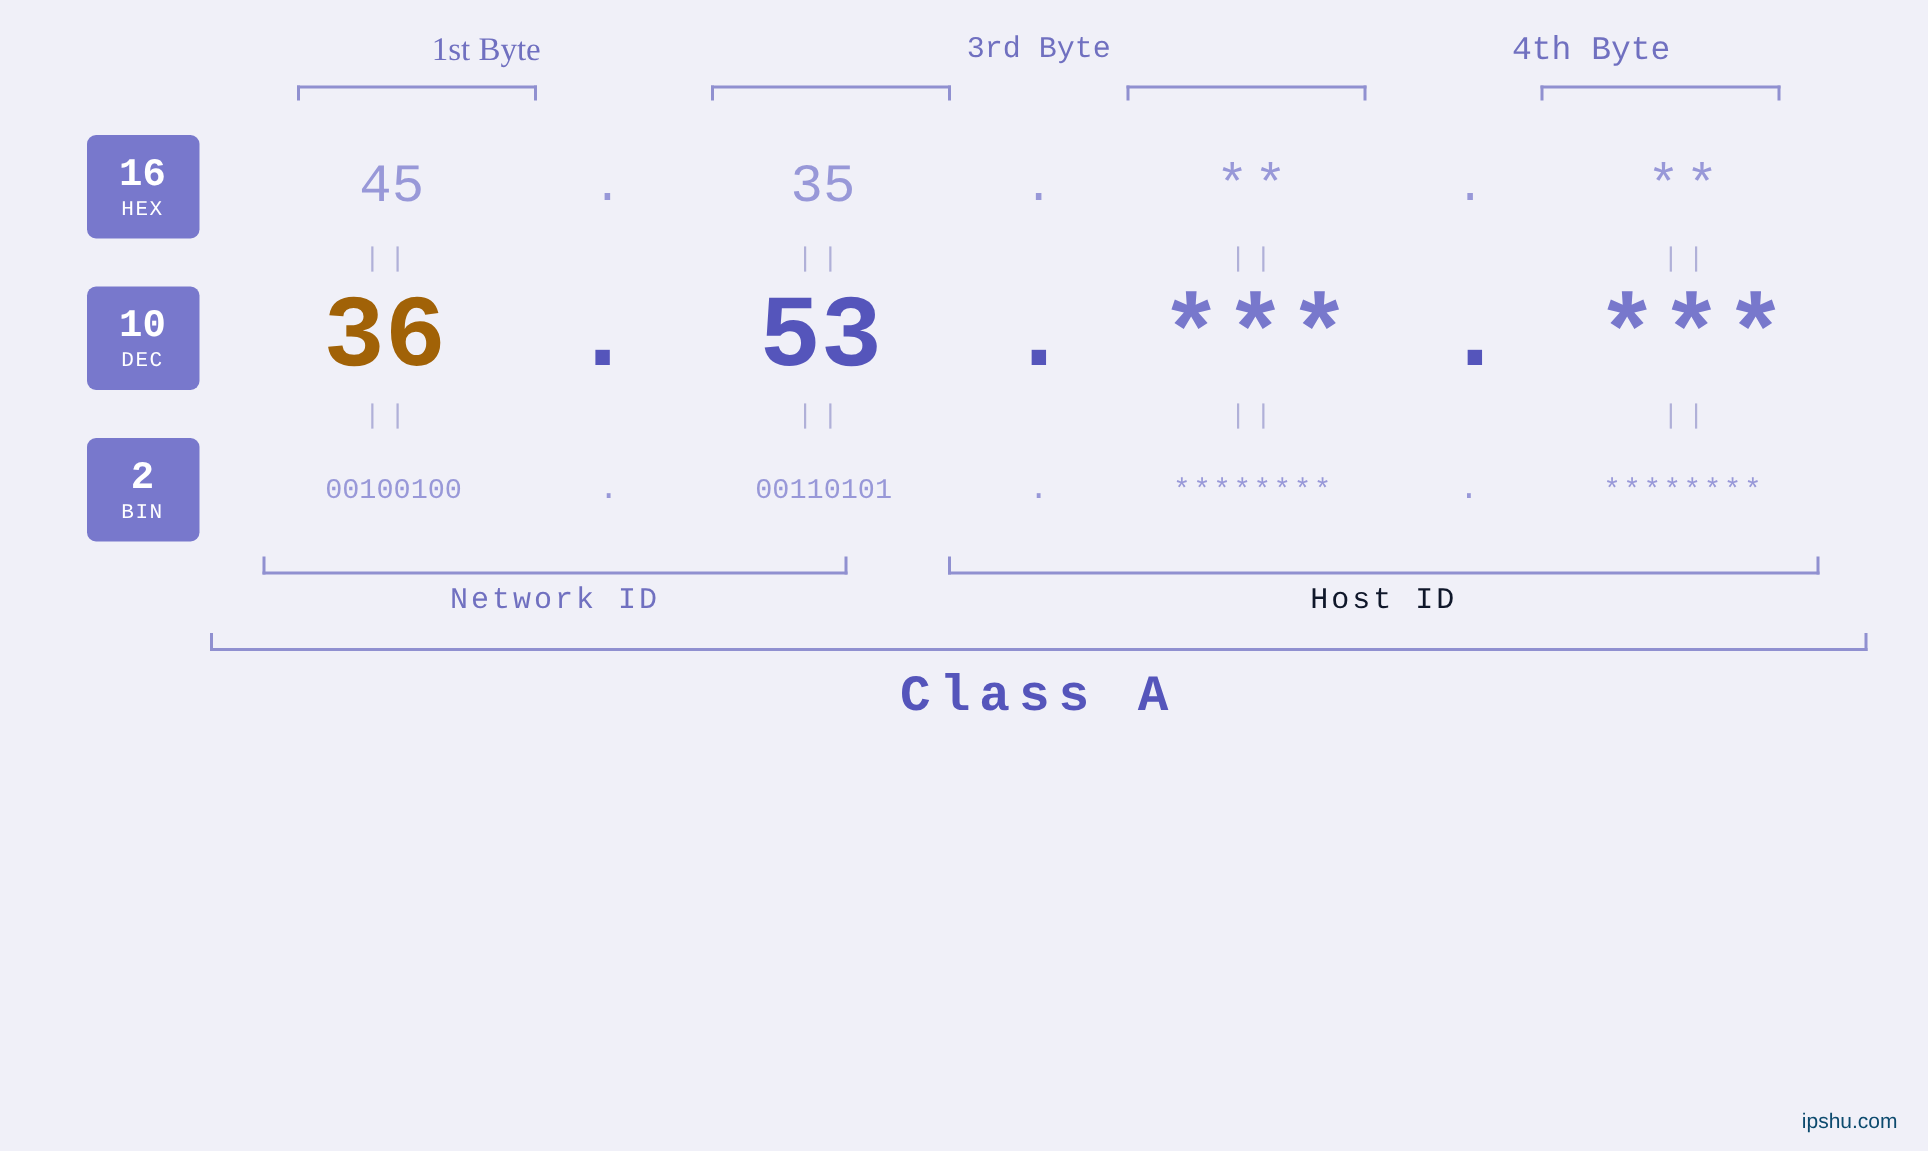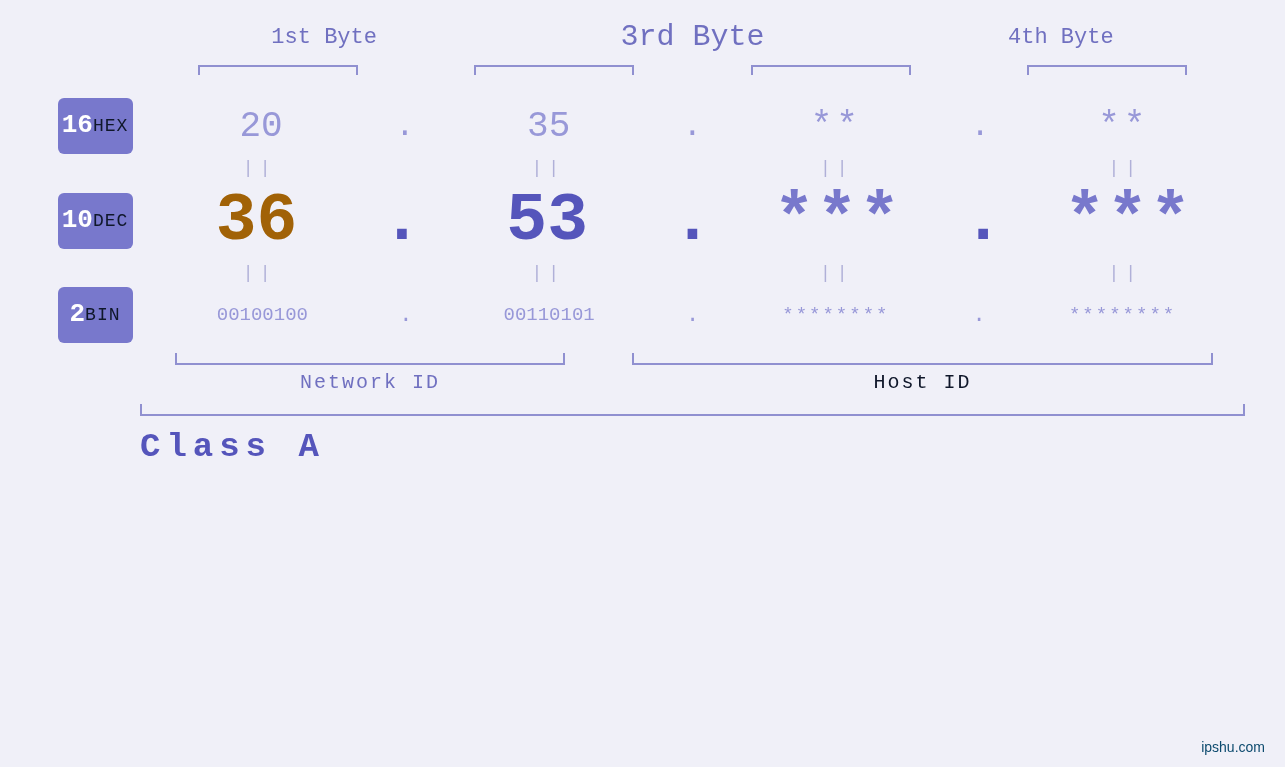--- a/index.html
+++ b/index.html
@@ -19,41 +19,41 @@
       position: relative;
       display: flex;
       flex-direction: column;
       align-items: center;
       padding-top: 20px;
     }
 
     
     .badge {
       width: 75px;
-      height: 56px;
+      height: 69px;
       background-color: #7878cc;
       border-radius: 6px;
       display: flex;
-      flex-direction: row;
+      flex-direction: column;
       align-items: center;
       justify-content: center;
       margin-left: 50px;
       flex-shrink: 0;
     }
 
     .badge-number {
       color: white;
       font-size: 26px;
       font-weight: bold;
       line-height: 1.2;
     }
 
     .badge-label {
-      color: #0f172a;
-      font-size: 18px;
+      color: #ffffff;
+      font-size: 14px;
       font-weight: normal;
       letter-spacing: 1px;
     }
 
     .watermark {
       position: absolute;
       bottom: 12px;
       right: 20px;
       color: #0c4a6e;
       font-size: 14px;
@@ -99,24 +99,24 @@
   </style>
 </head>
 <body>
 
 <div class="main-container">
 
   <div class="full-row" style="margin-bottom:8px;">
     <div class="left-col"></div>
     <div class="right-col">
       <div class="bracket-cell">
-        <span style="color:#7070c0;font-size:22px;font-family:Liberation Mono, monospace;">1st Byte</span>
-      </div>
-      <div class="bracket-cell">
-        <span style="color:#7070c0;font-size:30px;font-family:'Courier New',monospace;">3rd Byte</span>
+        <span style="color:#7070c0;font-size:22px;font-family:Liberation Serif, serif;">1st Byte</span>
+      </div>
+      <div class="bracket-cell">
+        <span style="color:#7070c0;font-size:20px;font-family:'Courier New',monospace;">3rd Byte</span>
       </div>
       <div class="bracket-cell">
         <span style="color:#7070c0;font-size:22px;font-family:'Courier New',monospace;">4th Byte</span>
       </div>
     </div>
   </div>
 
   <div class="full-row" style="margin-bottom:18px;">
     <div class="left-col"></div>
     <div class="right-col">
@@ -137,21 +137,21 @@
 
   <div class="full-row" style="align-items:center;">
     <div class="left-col">
       <div class="badge">
         <span class="badge-number">16</span>
         <span class="badge-label">HEX</span>
       </div>
     </div>
     <div class="right-col">
       <div class="bracket-cell">
-        <span style="color:#9898d8;font-size:36px;font-family:'Courier New',monospace;">20</span>
+        <span style="color:#9898d8;font-size:36px;font-family:'Courier New',monospace;">45</span>
       </div>
       <span style="color:#9898d8;font-size:32px;margin:0 2px;">.</span>
       <div class="bracket-cell">
         <span style="color:#9898d8;font-size:36px;font-family:'Courier New',monospace;">35</span>
       </div>
       <span style="color:#9898d8;font-size:32px;margin:0 2px;">.</span>
       <div class="bracket-cell">
         <span style="color:#9898d8;font-size:36px;font-family:'Courier New',monospace;letter-spacing:4px;">**</span>
       </div>
       <span style="color:#9898d8;font-size:32px;margin:0 2px;">.</span>
@@ -273,21 +273,21 @@
 
   <div class="full-row" style="margin-top:10px;align-items:flex-start;">
     <div class="left-col"></div>
     <div style="flex:1;padding-right:40px;">
       <div style="width:100%;height:12px;border-left:2px solid #9090d0;border-bottom:2px solid #9090d0;border-right:2px solid #9090d0;"></div>
     </div>
   </div>
 
   <div class="full-row" style="margin-top:12px;justify-content:center;">
     <div class="left-col"></div>
-    <div style="flex:1;padding-right:40px;">
+    <div style="flex:1;text-align:center;padding-right:40px;">
       <span style="color:#5555bb;font-size:34px;font-weight:bold;font-family:'Courier New',monospace;letter-spacing:6px;">Class A</span>
     </div>
   </div>
 
   <div class="watermark">
     <span>ipshu.com</span>
   </div>
 
 </div>
 

